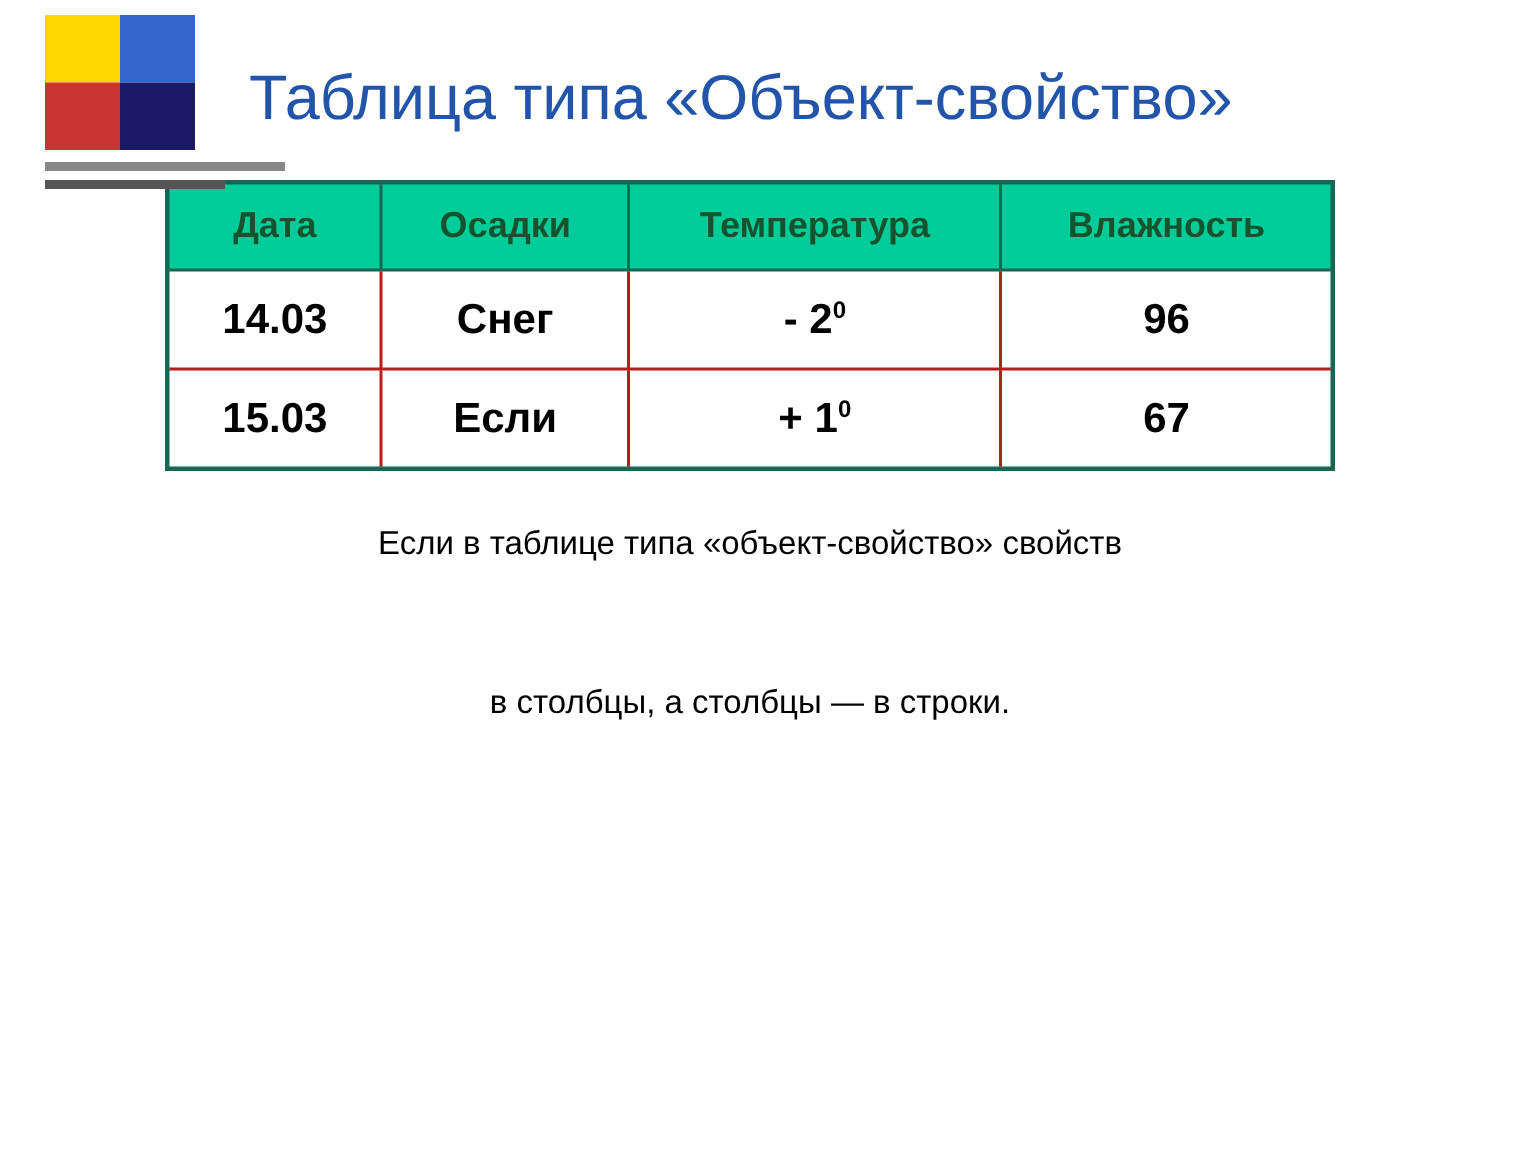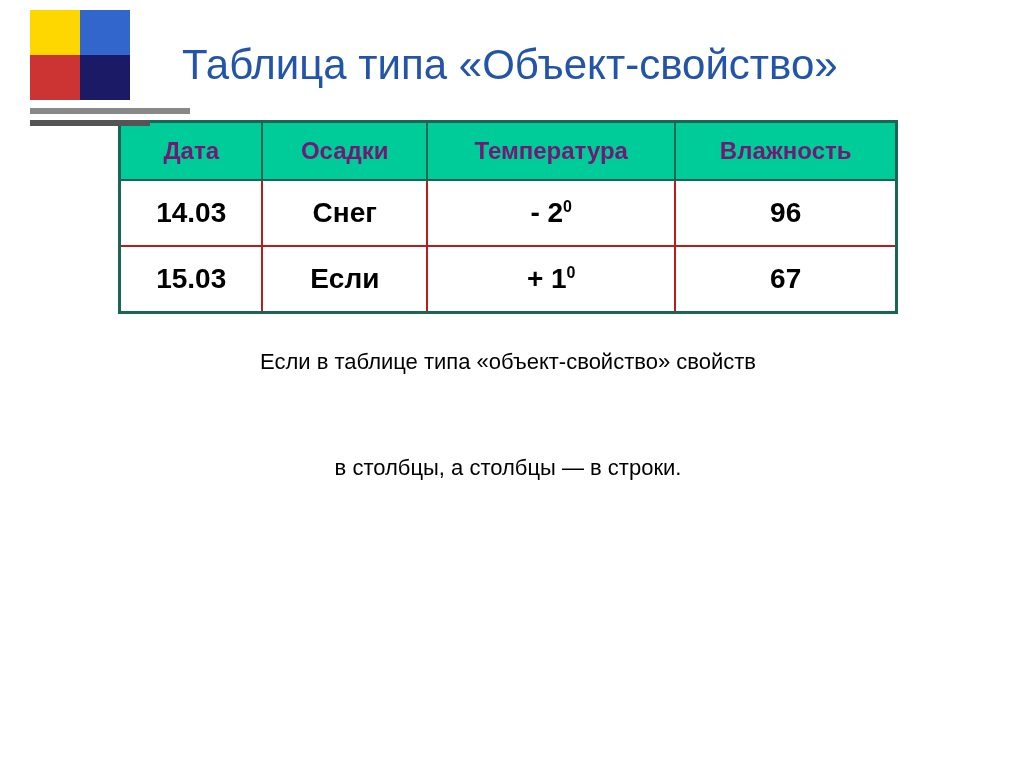--- a/index.html
+++ b/index.html
@@ -18,21 +18,21 @@
     }
 
     .page-container {
       width: 1024px;
       height: 767px;
       background: #ffffff;
       position: relative;
       display: flex;
       flex-direction: column;
       align-items: flex-start;
-      padding: 30px 60px 40px 52px;
+      padding: 30px 60px 40px 36px;
     }
 
     
     .decorative-graphic {
       position: absolute;
       top: 10px;
       left: 30px;
       width: 100px;
       height: 90px;
     }
@@ -118,21 +118,21 @@
 
     table thead tr {
       background: #00CC99;
     }
 
     table thead th {
       border: 2px solid #1a6655;
       padding: 14px 20px;
       font-size: 24px;
       font-weight: bold;
-      color: #701a75;
+      color: #14532d;
       text-align: center;
     }
 
     table tbody tr {
       background: #ffffff;
     }
 
     table tbody td {
       border: 2px solid #b91c1c;
       padding: 16px 20px;

